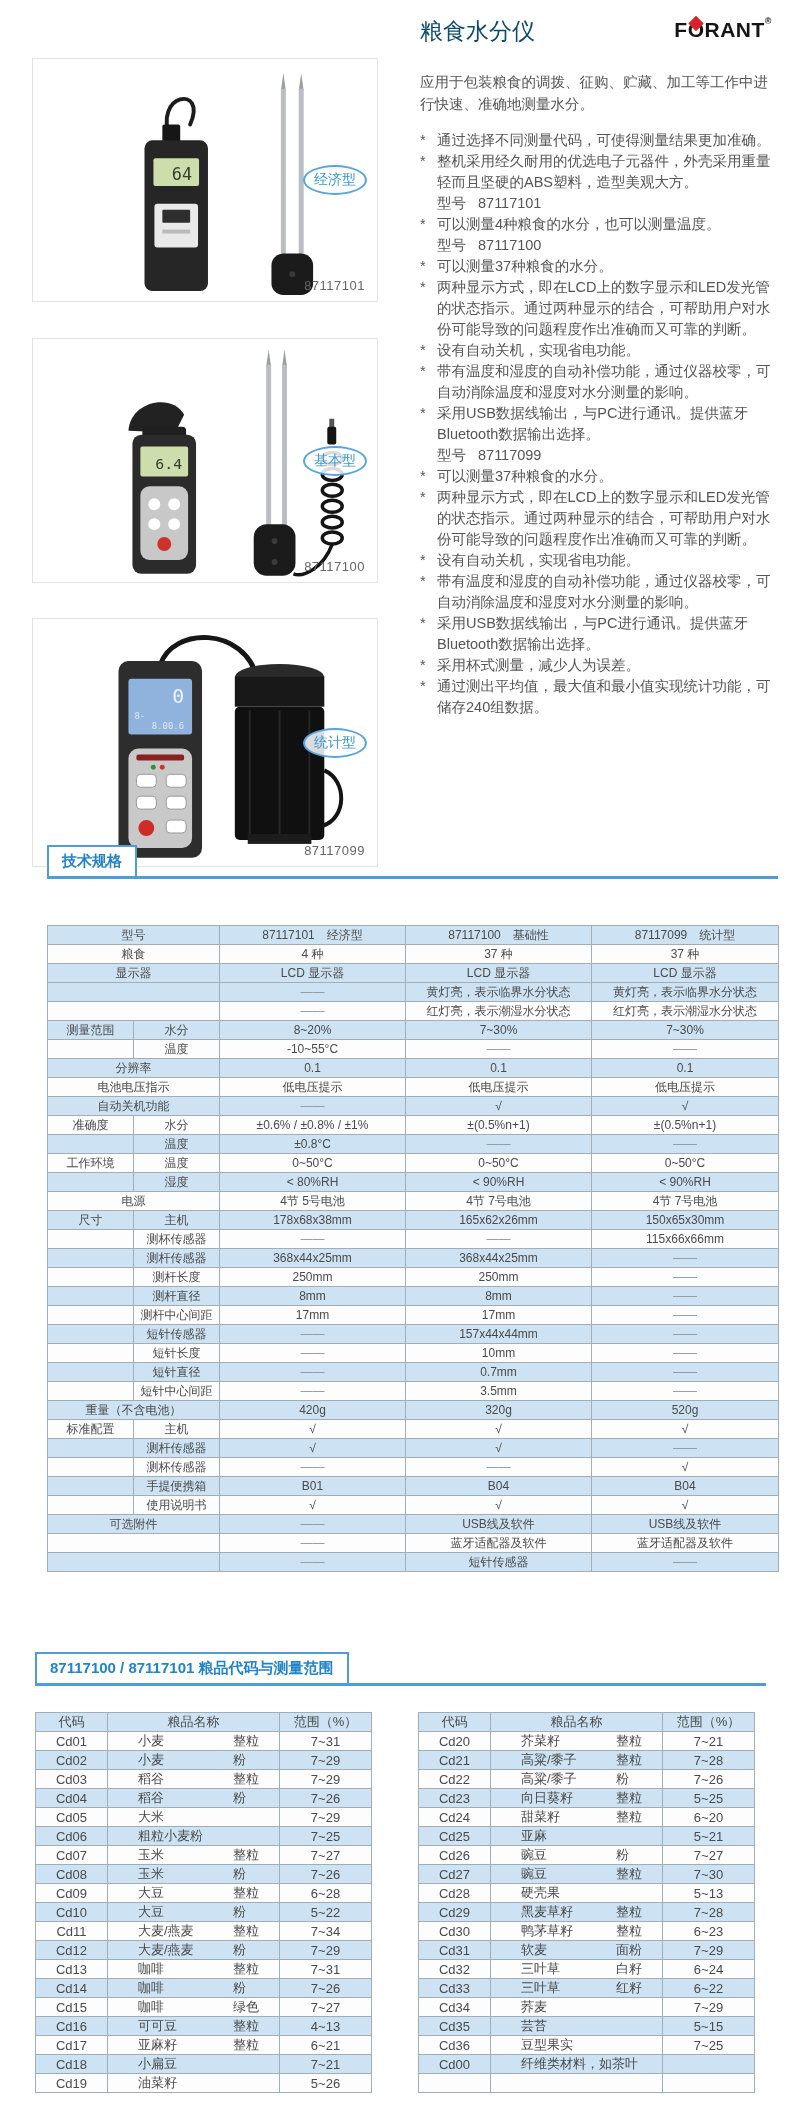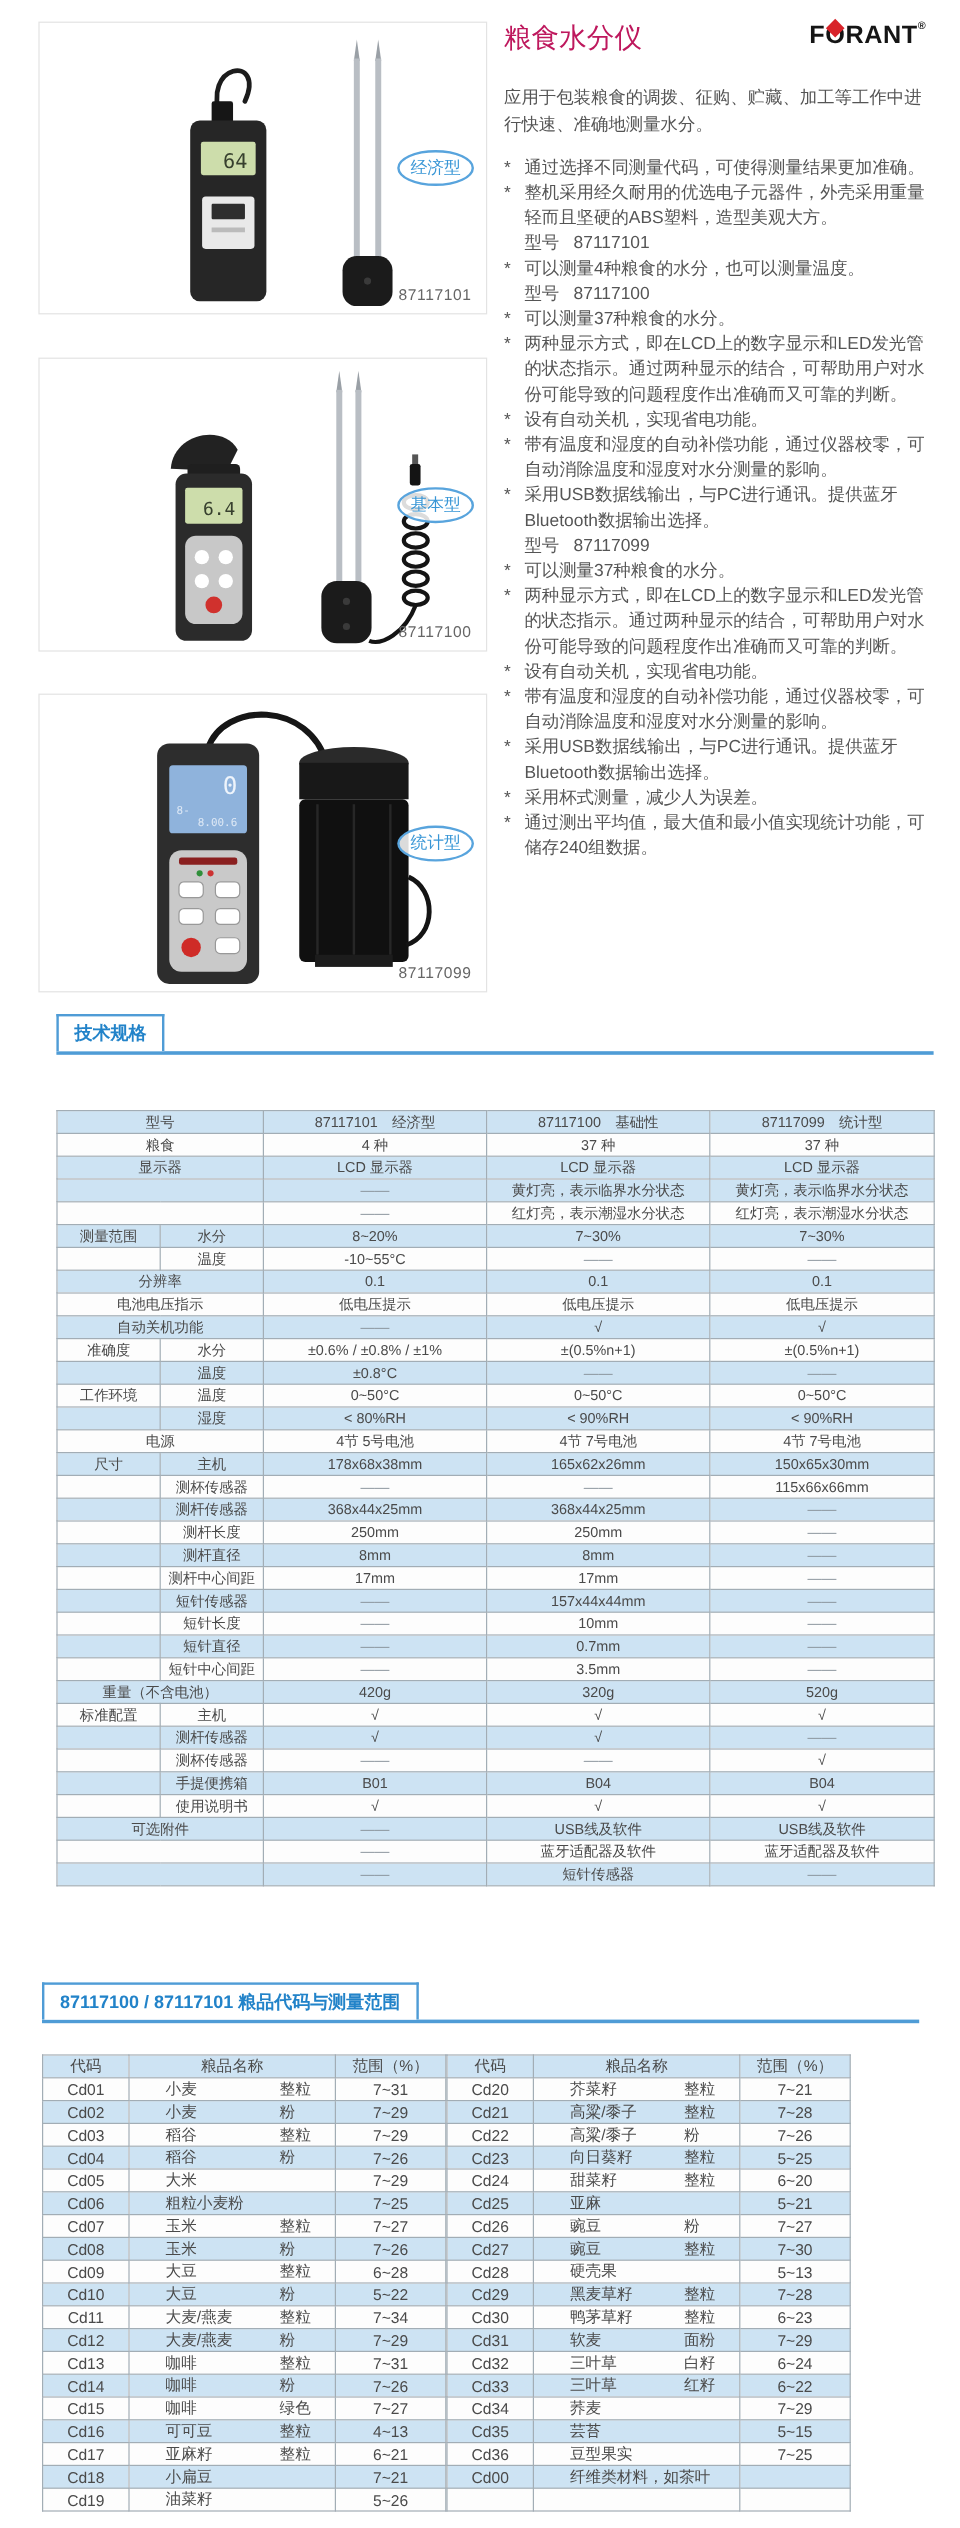--- a/index.html
+++ b/index.html
@@ -1,37 +1,37 @@
 <!DOCTYPE html>
 <html><head>
 <meta charset="utf-8">
 <style>
   html,body{margin:0;padding:0;background:#fff;}
   body{font-family:"Liberation Sans","DejaVu Sans",sans-serif;color:#555;}
   #page{position:relative;width:800px;height:2107px;background:#ffffff;overflow:hidden;}
 
   
-  .pbox{position:absolute;left:32px;width:374px;background:#fff;border:1px solid #e3e3e3;box-sizing:border-box;}
+  .pbox{position:absolute;left:32px;width:346px;background:#fff;border:1px solid #e3e3e3;box-sizing:border-box;margin-top:40px;}
   #pbox1{top:18px;height:244px;}
   #pbox2{top:298px;height:245px;}
   #pbox3{top:578px;height:249px;}
   .pbox svg{display:block;width:100%;height:100%;}
   .badge{position:absolute;right:10px;top:50%;transform:translateY(-50%);
     border:2px solid #58a4dd;border-radius:50%;color:#3896d6;font-size:14px;
     padding:4px 9px;background:rgba(255,255,255,.85);white-space:nowrap;}
   .pmodel{position:absolute;right:12px;bottom:8px;font-size:13px;color:#666;letter-spacing:.5px;}
 
   
   #right-col{position:absolute;left:420px;top:14px;width:352px;}
   .brand{position:absolute;top:4px;right:0;font-size:21px;font-weight:bold;color:#151515;letter-spacing:.5px;}
   .brand .reg{font-size:9px;vertical-align:top;position:relative;top:-2px;}
   .logo-o{position:relative;display:inline-block;}
   .logo-o::after{content:"";position:absolute;left:50%;top:0px;width:11px;height:11px;
     background:#d8232a;transform:translateX(-50%) rotate(45deg);}
-  .title{font-size:23px;color:#be185d;font-weight:normal;margin:2px 0 24px 0;}
+  .title{font-size:23px;color:#0c4a6e;font-weight:normal;margin:2px 0 24px 0;}
 
   .tabrow{border-bottom:3px solid #4f9cd6;}
   .tab{display:inline-block;border:2px solid #4f9cd6;border-bottom:none;background:#fff;
     color:#2283c9;font-weight:bold;font-size:15px;padding:5px 13px;}
   .tabrow.second{margin-top:24px;}
 
   .app-text{margin:16px 0 0 0;font-size:14.5px;line-height:22px;color:#555;}
 
   .features{margin-top:15px;}
   .feat{display:flex;font-size:14.5px;line-height:21px;color:#555;}
@@ -43,21 +43,21 @@
   #spec-section{position:absolute;left:35px;top:845px;width:731px;padding-left:12px;}
   #spec-table{margin-top:46px;width:731px;border-collapse:collapse;font-size:12px;color:#4a4a4a;table-layout:fixed;}
   #spec-table td{border:1px solid #a2adb5;height:18px;text-align:center;padding:0 2px;
     overflow:hidden;white-space:nowrap;}
   .row-blue{background:#cde3f3;}
   .row-white{background:#fdfdfd;}
   .dim{color:#8a949c;}
 
   
   #codes-section{position:absolute;left:35px;top:1652px;width:731px;}
-  .codes-tables{margin-top:26px;width:720px;display:flex;}
+  .codes-tables{margin-top:26px;width:720px;display:flex;justify-content:space-between;}
   .code-table{width:336px;border-collapse:collapse;font-size:13px;color:#4a4a4a;table-layout:fixed;}
   .code-table th,.code-table td{border:1px solid #a2adb5;height:18px;text-align:center;
     padding:0;white-space:nowrap;font-weight:normal;overflow:hidden;}
   .code-table .namecell{text-align:left;}
   .code-table .nm{display:inline-block;min-width:95px;margin-left:30px;}
   .code-table .fm{display:inline-block;}
 </style>
 </head>
 <body>
 

